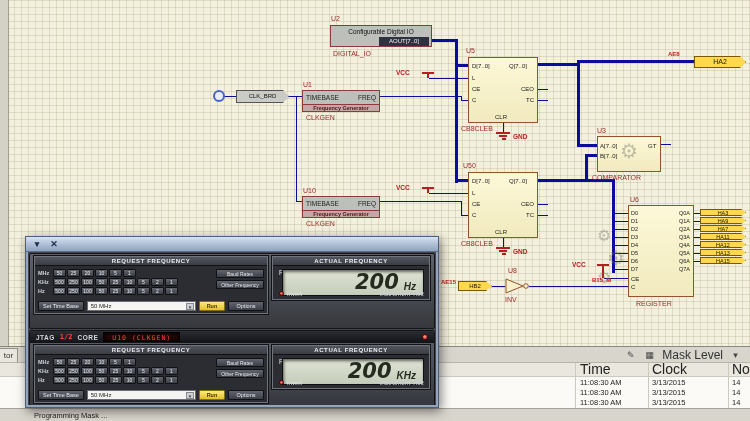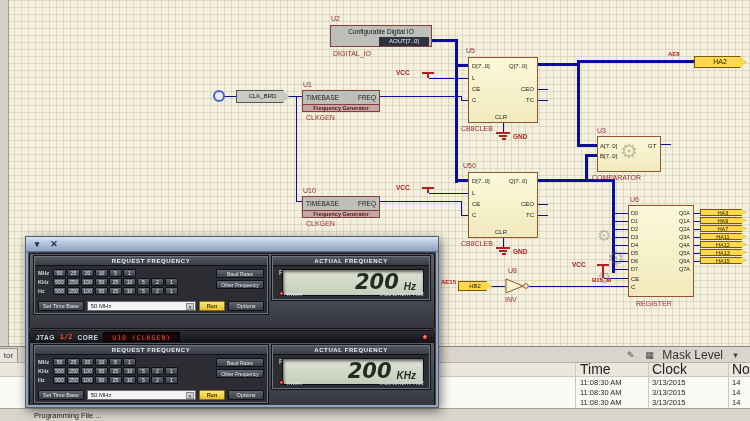--- a/index.html
+++ b/index.html
@@ -304,21 +304,21 @@
     <span class="btd" style="left:652px;top:15px">3/13/2015</span>
     <span class="btd" style="left:732px;top:15px">14</span>
     <span class="btd" style="left:580px;top:25px">11:08:30 AM</span>
     <span class="btd" style="left:652px;top:25px">3/13/2015</span>
     <span class="btd" style="left:732px;top:25px">14</span>
     <span class="btd" style="left:580px;top:35px">11:08:30 AM</span>
     <span class="btd" style="left:652px;top:35px">3/13/2015</span>
     <span class="btd" style="left:732px;top:35px">14</span>
   </div>
   <div class="bstat">
-    <span style="position:absolute;left:34px">Programming File ...</span>
+    <span style="position:absolute;left:34px">Programming Mask ...</span>
   </div>
 </div>
 
 <div class="iwin">
   <div class="iwt">
     <span class="iwt-btn">▾</span>
     <span class="iwt-btn">✕</span>
   </div>
   <div class="iwb">
 

